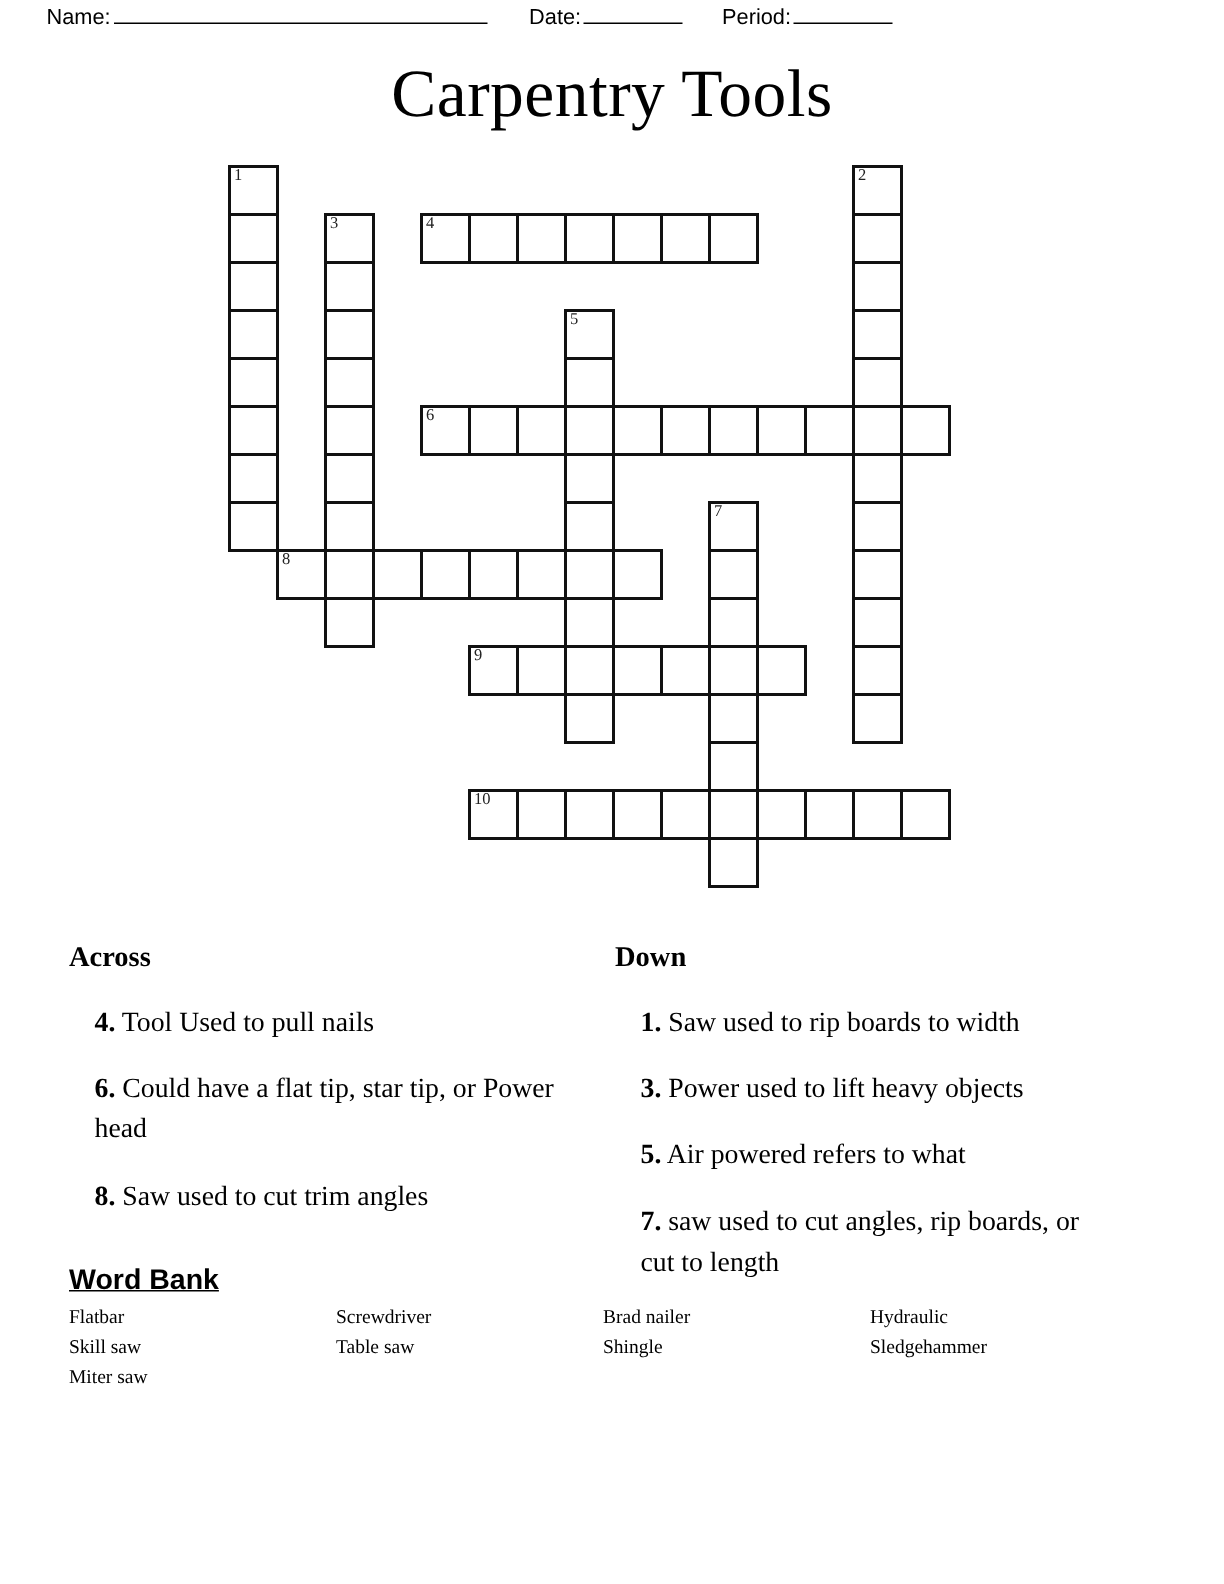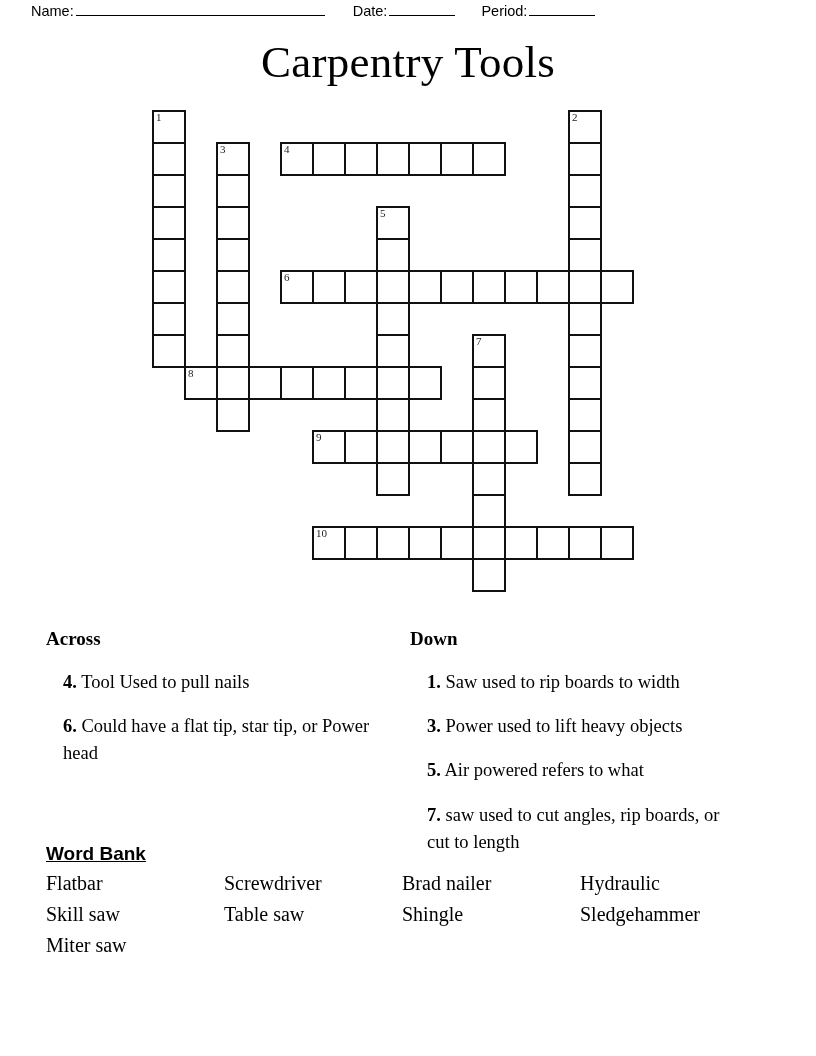--- a/index.html
+++ b/index.html
@@ -123,21 +123,21 @@
     text-decoration: underline;
     margin: 0 0 3px 0;
     display: inline-block;
   }
   .wb-grid {
     display: grid;
     grid-template-columns: 178px 178px 178px 178px;
     row-gap: 0px;
   }
   .wb-word {
-    font-size: 20px;
+    font-size: 13px;
     line-height: 1.55;
   }
 </style>
 </head>
 <body>
 
 <div class="header-row">
   <span class="hdr-field hdr-name">
     <span class="hdr-label">Name:</span>
     <span class="hdr-rule"></span>
@@ -258,20 +258,21 @@
     <div class="cw-cell" style="left: 568px; top: 526px;"></div>
     <div class="cw-cell" style="left: 600px; top: 526px;"></div>
   </div>
 
 <div class="clues">
   <div class="clue-col">
     <div class="clue-heading">Across</div>
     <div id="across-list">
         <p class="clue-item"><span class="clue-num">4.</span><span> Tool Used to pull nails</span></p>
         <p class="clue-item"><span class="clue-num">6.</span><span> Could have a flat tip, star tip, or Power head</span></p>
+        <p class="clue-item"><span class="clue-num">8.</span><span> Saw used to cut trim angles</span></p>
       </div>
   </div>
   <div class="clue-col">
     <div class="clue-heading">Down</div>
     <div id="down-list">
         <p class="clue-item"><span class="clue-num">1.</span><span> Saw used to rip boards to width</span></p>
         <p class="clue-item"><span class="clue-num">3.</span><span> Power used to lift heavy objects</span></p>
         <p class="clue-item"><span class="clue-num">5.</span><span> Air powered refers to what</span></p>
         <p class="clue-item"><span class="clue-num">7.</span><span> saw used to cut angles, rip boards, or cut to length</span></p>
       </div>

